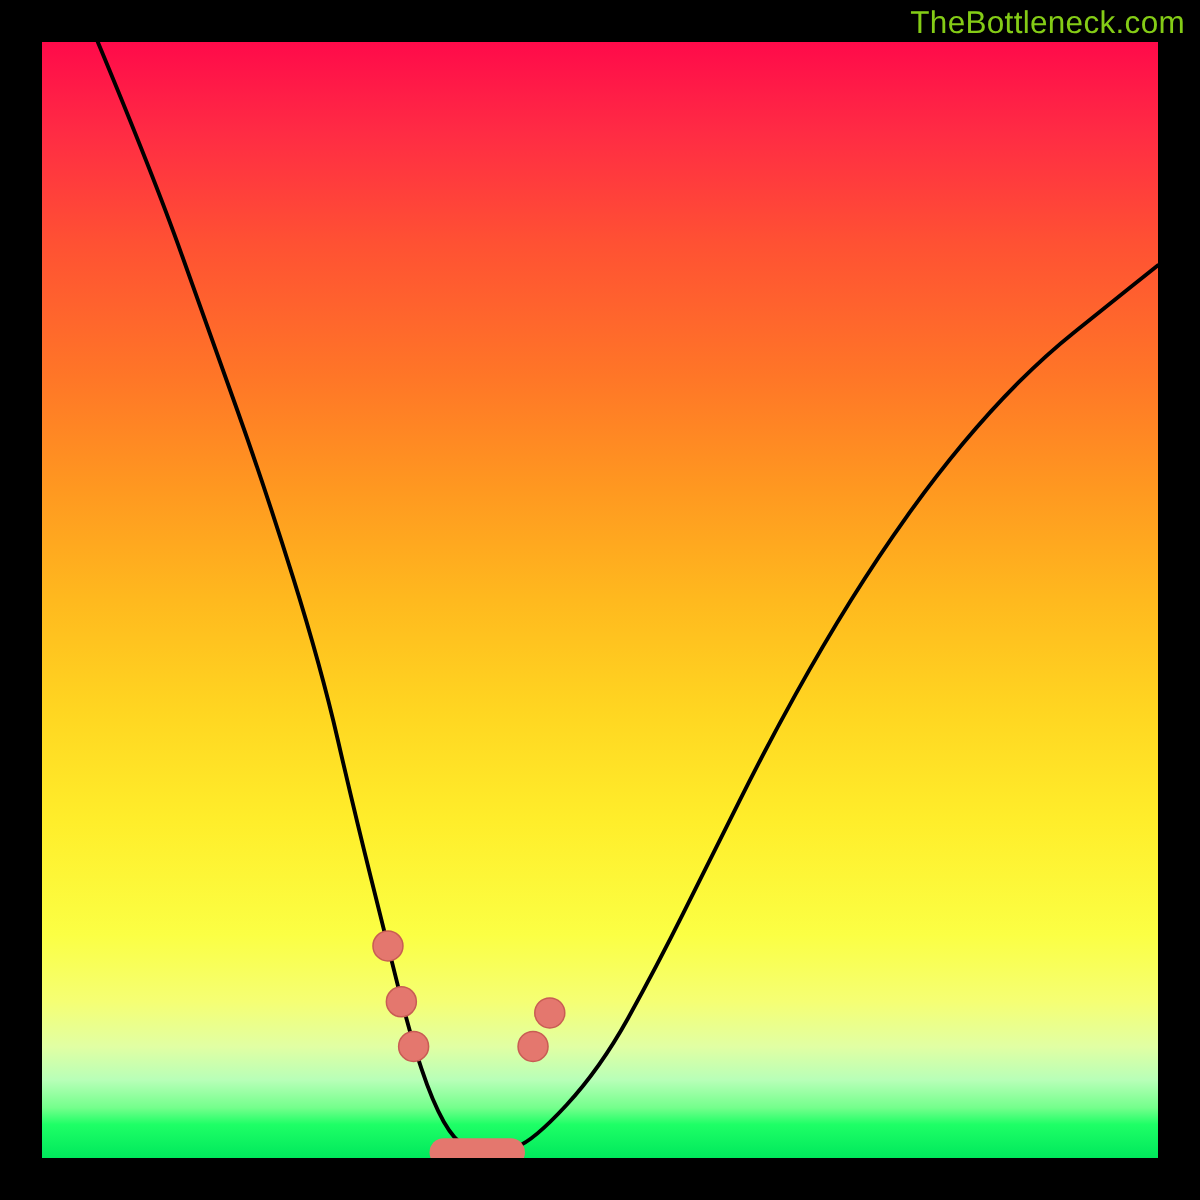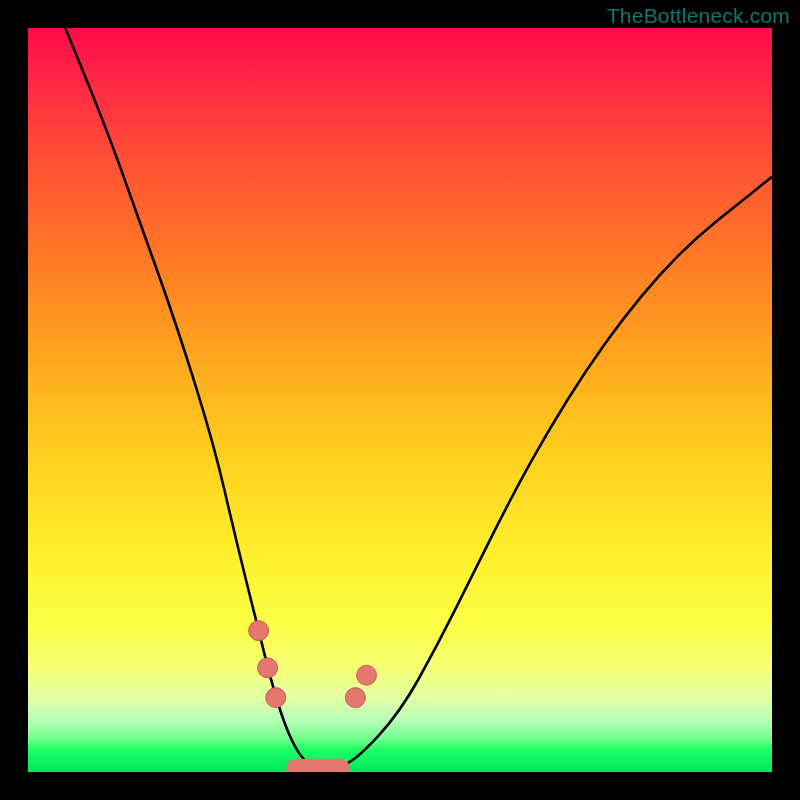--- a/index.html
+++ b/index.html
@@ -52,21 +52,21 @@
   svg.curves {
     position: absolute;
     inset: 0;
     width: 100%;
     height: 100%;
   }
   .watermark {
     position: absolute;
     top: 4px;
     right: 10px;
-    color: #0f766e;
+    color: #84cc16;
     font-size: 21px;
     font-weight: 500;
     letter-spacing: 0.2px;
   }
 </style>
 </head>
 <body>
 
 <div class="frame">
   <div class="plot-area">

